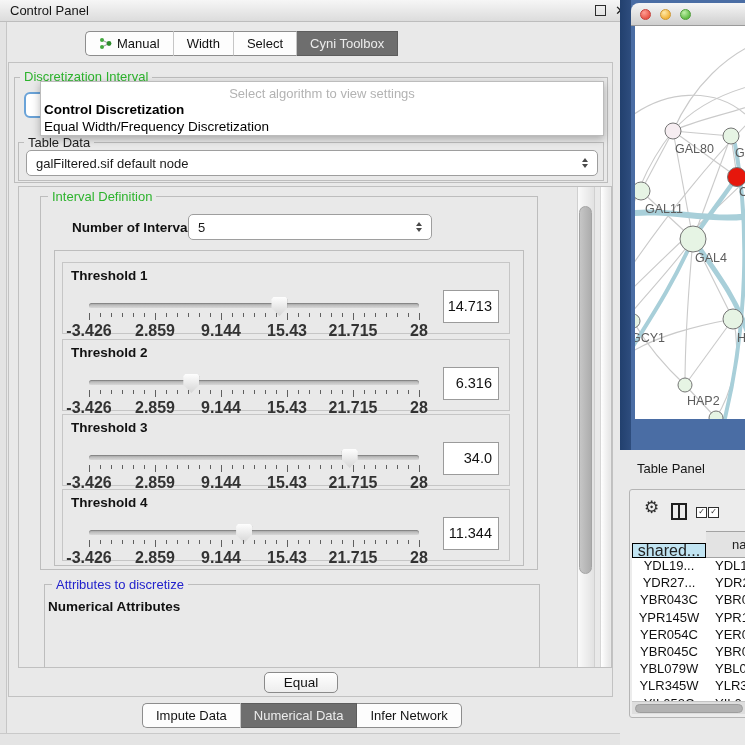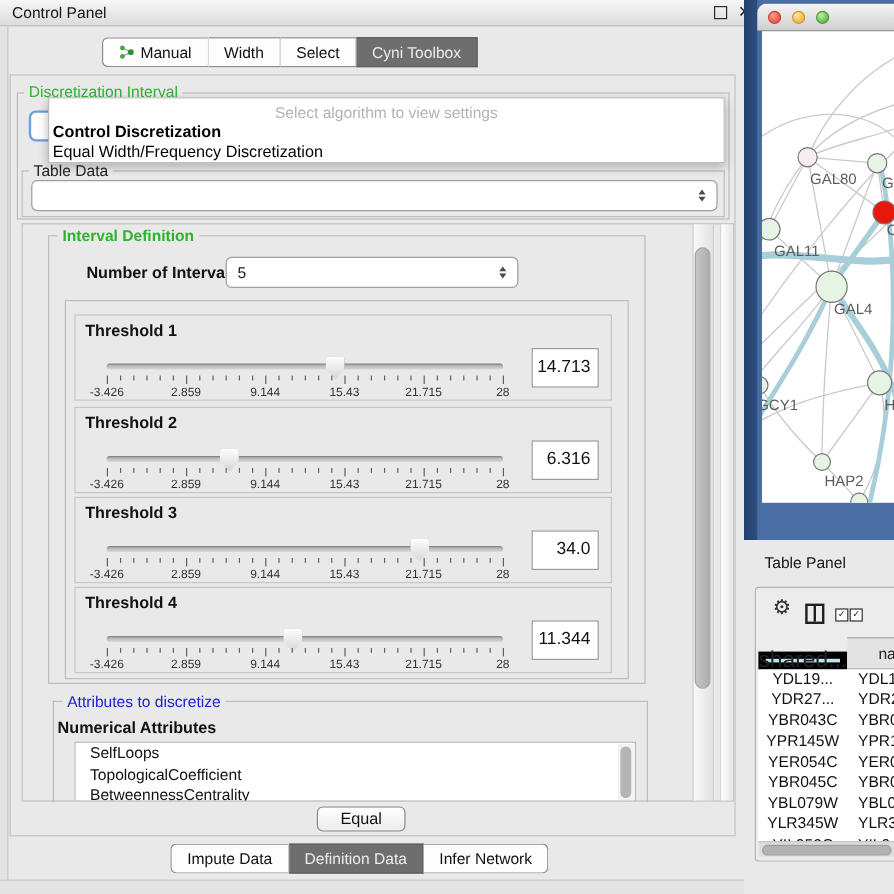--- a/index.html
+++ b/index.html
@@ -65,21 +65,21 @@
   .slider{position:absolute;left:26px;top:34px;width:330px;height:34px;}
   .track{position:absolute;left:0;top:6px;width:330px;height:5px;border-radius:3px;
          background:linear-gradient(#a9a9a9,#d8d8d8);box-shadow:inset 0 1px 1px rgba(0,0,0,0.25);}
   .thumb{position:absolute;top:0;width:16px;height:19px;background:linear-gradient(#fefefe,#d5d5d5);
          clip-path:polygon(12% 0,88% 0,100% 12%,100% 55%,50% 100%,0 55%,0 12%);filter:drop-shadow(0 0 1px #878787);}
   .tick{position:absolute;top:0;width:1px;background:#5f5f5f;}
   .ticks{position:absolute;left:0;top:16px;width:330px;height:8px;}
   .tick{height:4px;}
   .tick.major{height:7px;}
   .scale{position:absolute;left:0;top:25px;width:330px;height:12px;}
-  .slbl{position:absolute;transform:translateX(-50%);font-size:10px;font-weight:normal;color:#333;white-space:nowrap;}
+  .slbl{position:absolute;transform:translateX(-50%);font-size:16px;font-weight:bold;color:#333;white-space:nowrap;}
   .vbox{position:absolute;left:380px;top:27px;width:56px;height:33px;background:#fff;border:1px solid #9b9b9b;
         box-sizing:border-box;font-size:14.5px;color:#111;text-align:right;padding:7px 6px 0 0;}
 
   
   .attr-list{left:62px;top:618px;width:468px;height:50px;background:#fff;border:1px solid #b9b9b9;box-sizing:border-box;overflow:hidden;}
   .attr-item{padding:1px 0 1px 12px;font-size:13px;line-height:15.5px;color:#111;white-space:nowrap;}
   .list-track{position:absolute;right:1px;top:1px;width:13px;height:47px;background:#f2f2f2;}
   .list-thumb{position:absolute;right:3px;top:3px;width:9px;height:43px;border-radius:5px;background:#b5b5b5;}
 
   .apply-btn{left:264px;top:672px;width:74px;height:21px;border:1px solid #8a8a8a;border-radius:5px;
@@ -108,21 +108,21 @@
   .tp-region{left:0;top:450px;width:125px;height:295px;background:#e9e9e9;}
   .tp-title{position:absolute;left:17px;top:11px;font-size:13px;color:#151515;}
   .tp-box{position:absolute;left:9px;top:39px;width:120px;height:229px;background:#ececec;
           border:1px solid #b5b5b5;border-radius:3px 0 0 3px;box-sizing:border-box;overflow:hidden;}
   .gear{position:absolute;left:14px;top:7px;font-size:17px;color:#2e2e2e;}
   .colicon{position:absolute;left:41px;top:13px;width:12px;height:13px;border:2px solid #1f1f1f;}
   .colicon:before{content:"";position:absolute;left:4.5px;top:0;width:2px;height:13px;background:#1f1f1f;}
   .cbicon{position:absolute;top:17px;width:9px;height:9px;border:1.5px solid #2e2e2e;font-size:8px;line-height:8px;
           text-align:center;color:#2e2e2e;background:#fff;}
   .tp-header{position:absolute;left:2px;top:41px;height:27px;display:flex;}
-  .tp-h1{width:74px;background:#c1e4f2;border:6px solid #000000;display:flex;align-items:center;justify-content:center;font-size:19px;color:#222;box-sizing:border-box;margin-top:12px;}
+  .tp-h1{width:74px;background:#c1e4f2;border:1px solid #000000;display:flex;align-items:center;justify-content:center;font-size:16px;color:#222;box-sizing:border-box;margin-top:12px;}
   .tp-h2{width:60px;background:#e3e3e3;border:1px solid #a3a3a3;border-left:0;display:flex;align-items:center;padding-left:26px;font-size:13px;color:#222;box-sizing:border-box;}
   .tp-body{position:absolute;left:2px;top:68px;width:140px;background:#fff;}
   .tp-row{display:flex;height:17.2px;background:#fff;}
   .tp-c1{width:74px;text-align:center;font-size:13px;color:#111;white-space:nowrap;}
   .tp-c2{padding-left:9px;font-size:13px;color:#111;white-space:nowrap;}
   .hscroll{position:absolute;left:2px;top:211px;width:116px;height:13px;background:#dedede;border-top:1px solid #c4c4c4;box-sizing:border-box;}
   .hthumb{position:absolute;left:3px;top:2px;width:108px;height:9px;border-radius:5px;background:#b2b2b2;border:1px solid #9e9e9e;box-sizing:border-box;}
 </style>
 </head>
 <body>
@@ -167,39 +167,40 @@
   <div class="abs disc-combo">
     <span class="spin">
         <i class="up"></i>
         <i class="dn"></i>
       </span>
   </div>
 
   <div class="abs group" style="left:18px;top:142px;width:586px;height:39px;"></div>
   <div class="abs gtitle" style="left:24px;top:136px;color:#222;text-align:center;">Table Data</div>
   <div class="abs combo" style="left:26px;top:150px;width:572px;height:26px;">
+    <span class="val">galFiltered.sif default node</span>
     <span class="spin">
         <i class="up"></i>
         <i class="dn"></i>
       </span>
   </div>
 
   <div class="abs popup">
     <div class="hint">Select algorithm to view settings</div>
     <div class="opt1">Control Discretization</div>
     <div class="opt2">Equal Width/Frequency Discretization</div>
   </div>
 
   <div class="abs scrollpanel"></div>
   <div class="abs vtrack"></div>
   <div class="abs vthumb"></div>
   <div class="abs vtrack2"></div>
 
   <div class="abs group" style="left:40px;top:196px;width:498px;height:374px;"></div>
-  <div class="abs gtitle green" style="left:48px;top:190px;font-weight:bold;">Interval Definition</div>
+  <div class="abs gtitle green" style="left:48px;top:190px;">Interval Definition</div>
   <div class="abs bold13" style="left:72px;top:220px;">Number of Intervals</div>
   <div class="abs combo" style="left:188px;top:214px;width:244px;height:26px;">
     <span class="val">5</span>
     <span class="spin">
         <i class="up"></i>
         <i class="dn"></i>
       </span>
   </div>
 
   <div class="abs group" style="left:54px;top:250px;width:470px;height:316px;"></div>
@@ -400,40 +401,31 @@
           <span class="slbl" style="left: 264px;">21.715</span>
           <span class="slbl" style="left: 330px;">28</span>
         </div>
     </div>
     <div class="vbox">11.344</div>
   </div>
 
   <div class="abs group" style="left:44px;top:584px;width:496px;height:84px;border-bottom:0;"></div>
   <div class="abs gtitle blue" style="left:52px;top:578px;">Attributes to discretize</div>
   <div class="abs bold13" style="left:48px;top:599px;">Numerical Attributes</div>
-  <div class="abs attr-list">
-    <div class="list-inner">
-        <div class="attr-item">SelfLoops</div>
-        <div class="attr-item">TopologicalCoefficient</div>
-        <div class="attr-item">BetweennessCentrality</div>
-      </div>
-    <div class="list-track"></div>
-    <div class="list-thumb"></div>
-  </div>
 
   <div class="abs apply-btn">
       <span>Equal</span>
     </div>
 
   <div class="abs btabrow">
     <div class="tab first">
         <span>Impute Data</span>
       </div>
     <div class="tab sel">
-        <span>Definition Data</span>
+        <span>Numerical Data</span>
       </div>
     <div class="tab last">
         <span>Infer Network</span>
       </div>
   </div>
   <div class="abs statusline"></div>
 </div>
 
 <div class="abs right-region">
   <div class="abs net-area">

